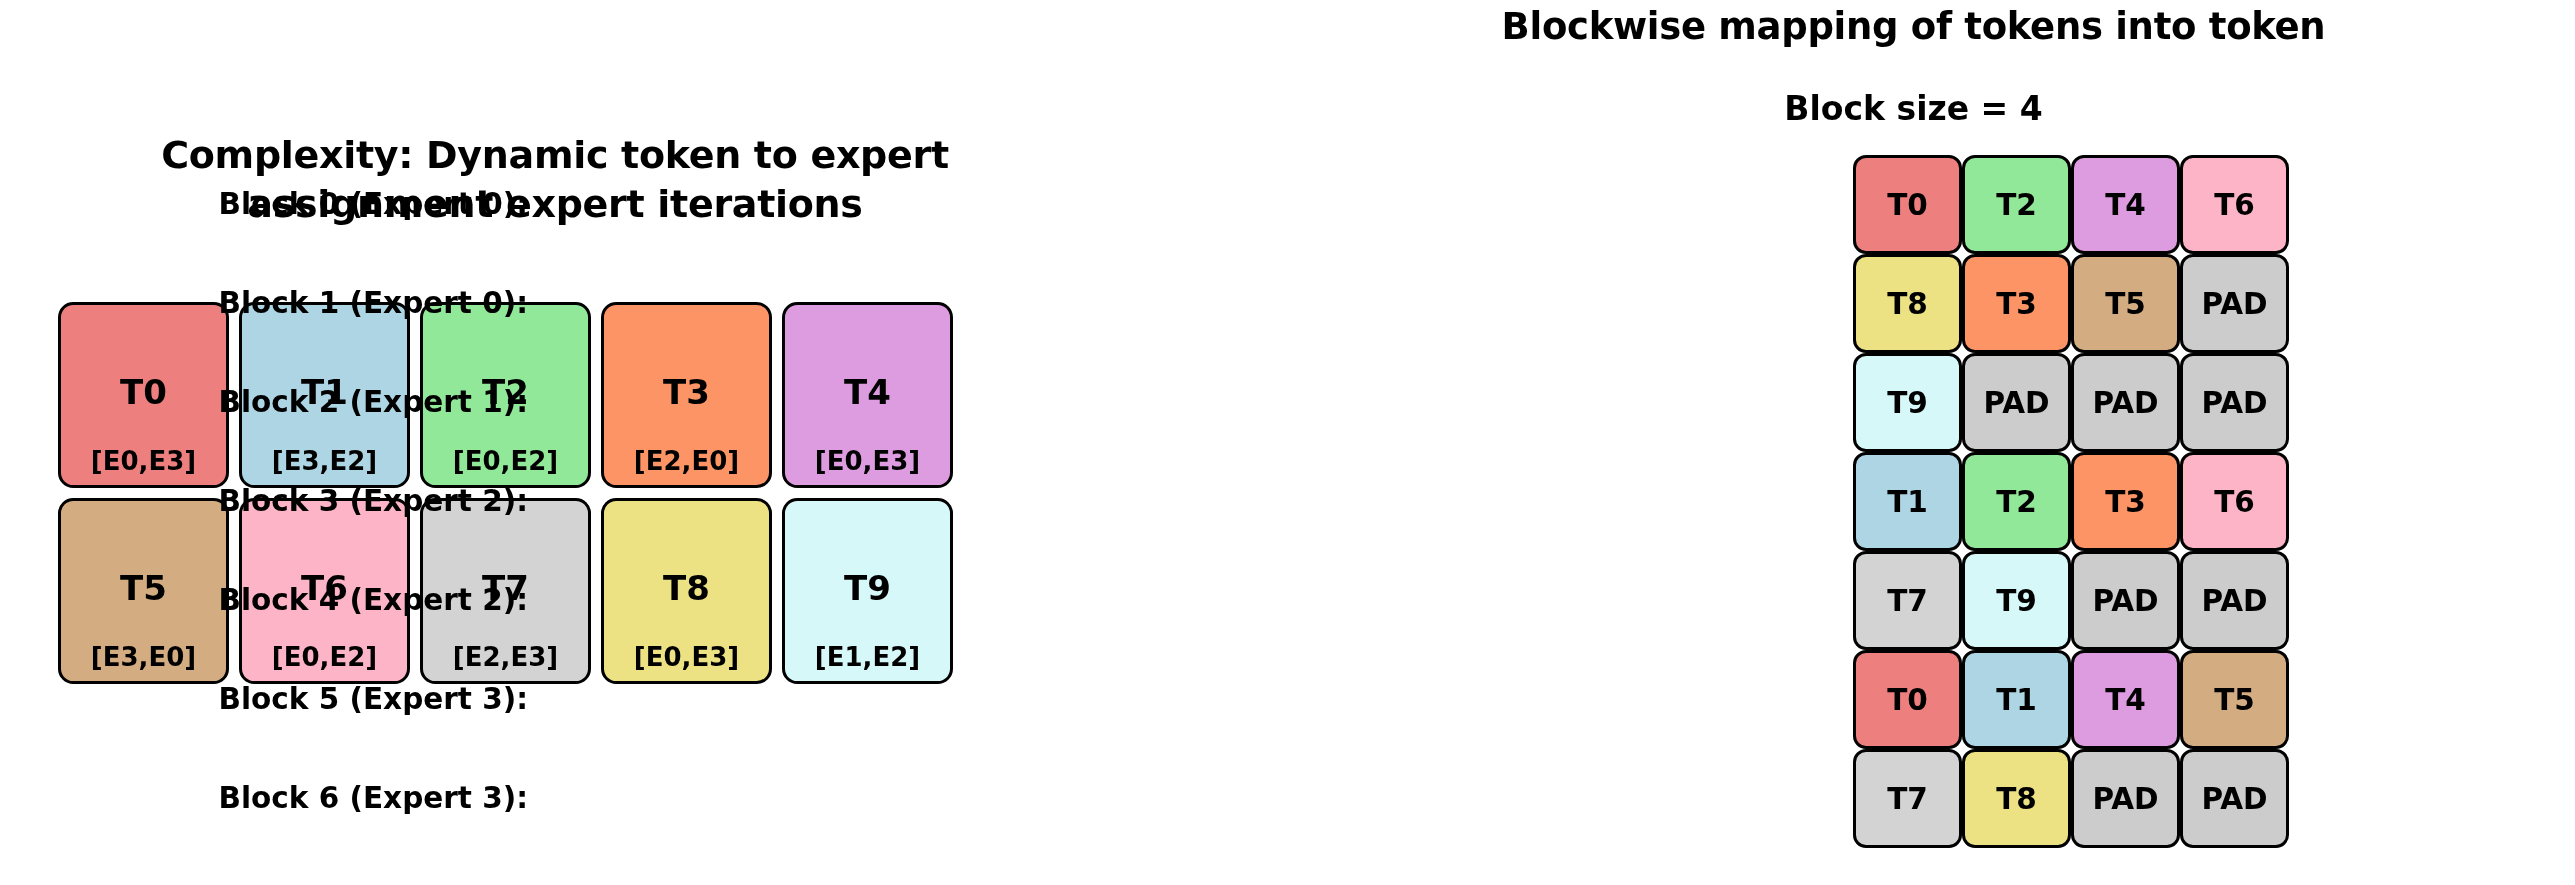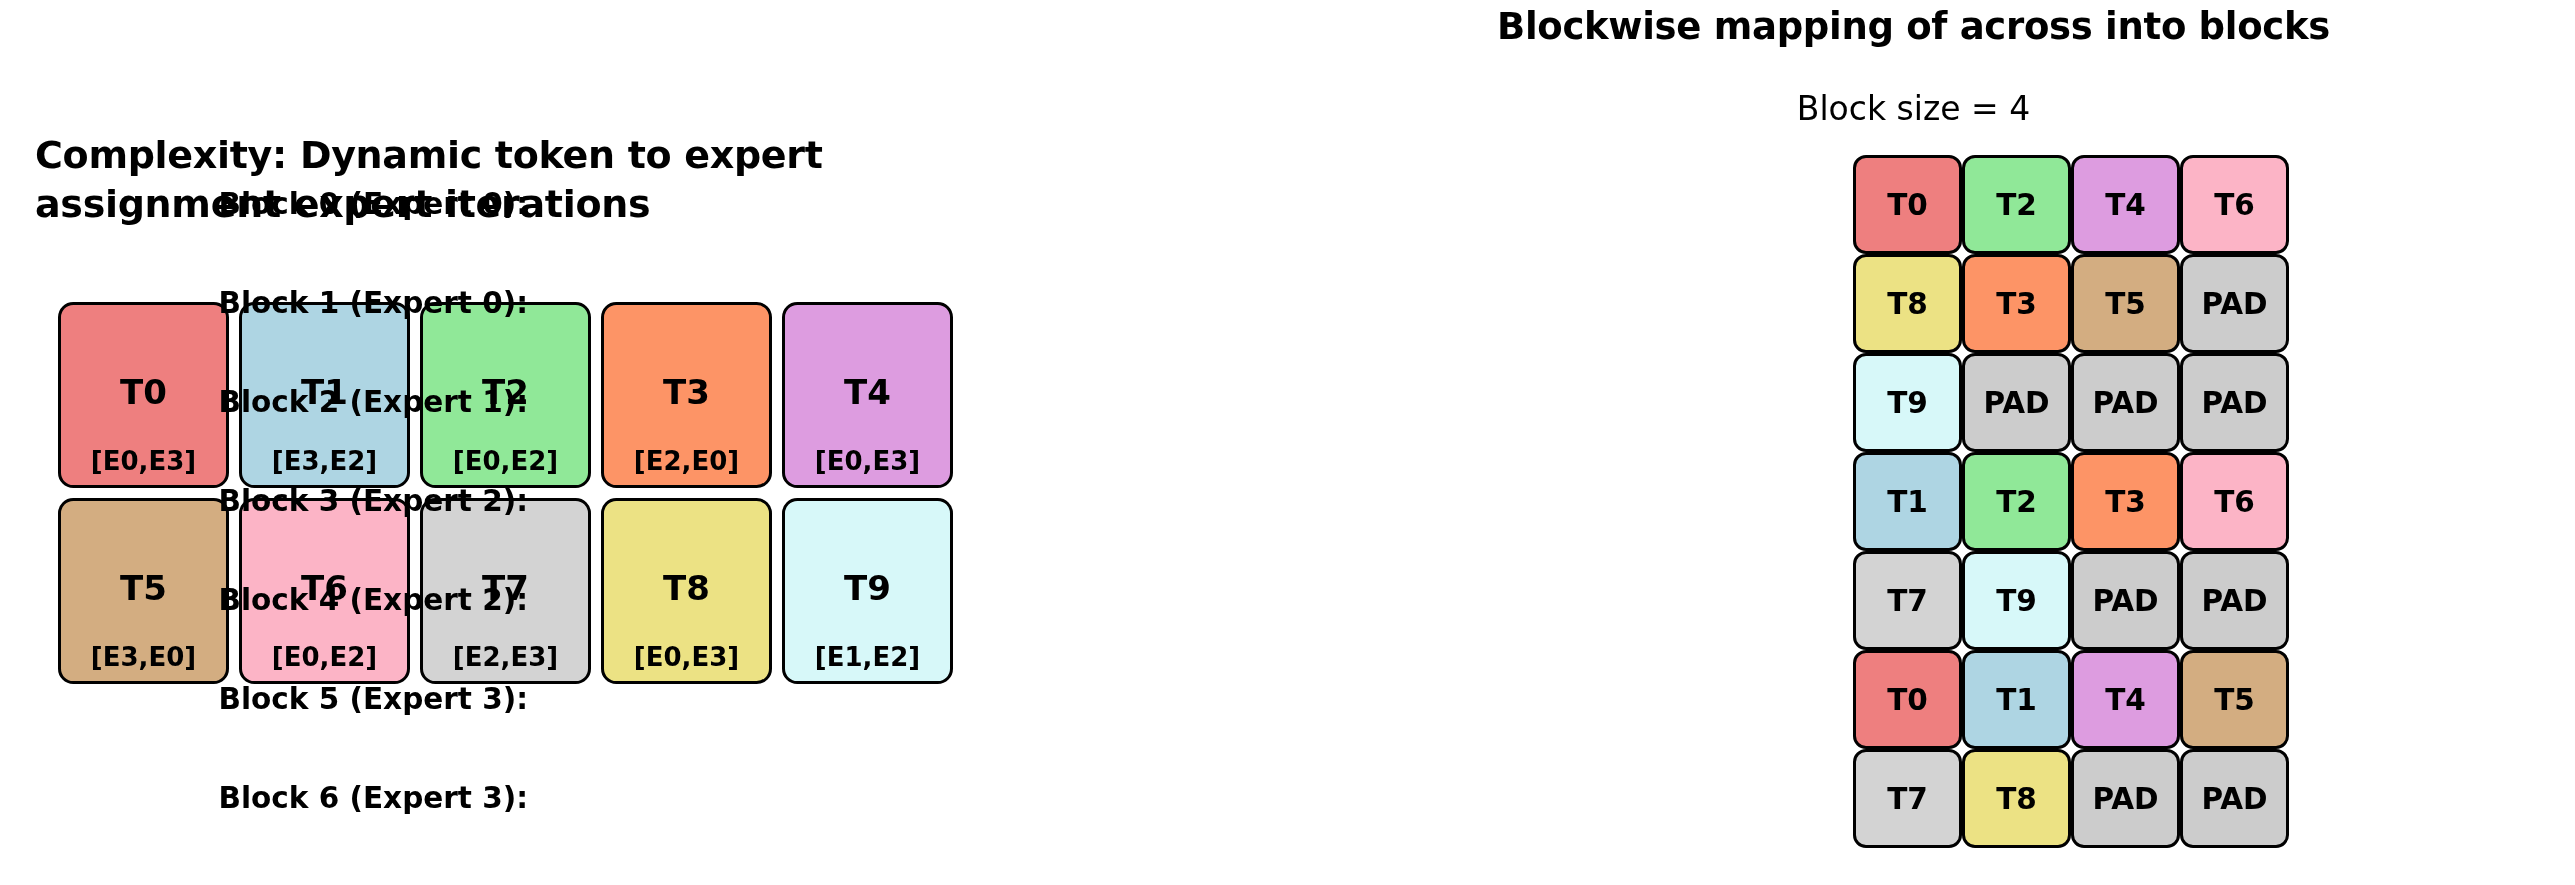--- a/index.html
+++ b/index.html
@@ -18,24 +18,24 @@
   
   #left-panel {
     position: absolute;
     left: 0px;
     top: 0px;
     width: 1251px;
     height: 886px;
   }
   #left-title {
     position: absolute;
-    left: 35px;
+    left: 24px;
     top: 131px;
     width: 1062px;
-    text-align: left;
+    text-align: center;
     font-size: 38px;
     font-weight: bold;
     line-height: 1.28;
     color: #000000;
     letter-spacing: -0.3px;
   }
 
   #token-grid {
     position: absolute;
     left: 58px;
@@ -94,21 +94,21 @@
     color: #000000;
     letter-spacing: -0.3px;
   }
   #right-subtitle {
     position: absolute;
     left: 0px;
     top: 89px;
     width: 1325px;
     text-align: center;
     font-size: 33px;
-    font-weight: normal;
+    font-weight: bold;
     color: #000000;
   }
 
   #block-rows {
     position: absolute;
     left: 0px;
     top: 155px;
   }
   .block-row {
     position: relative;
@@ -198,21 +198,21 @@
       <div class="token-card" style="background: rgb(215, 248, 249);">
         <div class="token-id">T9</div>
         <div class="token-experts">[E1,E2]</div>
       </div>
     </div>
 
 </div>
 
 <div id="right-panel">
 
-  <div id="right-title">Blockwise mapping of across into blocks</div>
+  <div id="right-title">Blockwise mapping of tokens into token</div>
   <div id="right-subtitle">Block size = 4</div>
 
   <div id="block-rows">
 
   <div class="block-row">
         <div class="block-label">Block 0 (Expert 0):</div>
         <div class="block-cells">
           <div class="block-cell" style="background: rgb(238, 127, 127);">T0</div>
           <div class="block-cell" style="background: rgb(144, 232, 152);">T2</div>
           <div class="block-cell" style="background: rgb(221, 156, 224);">T4</div>

